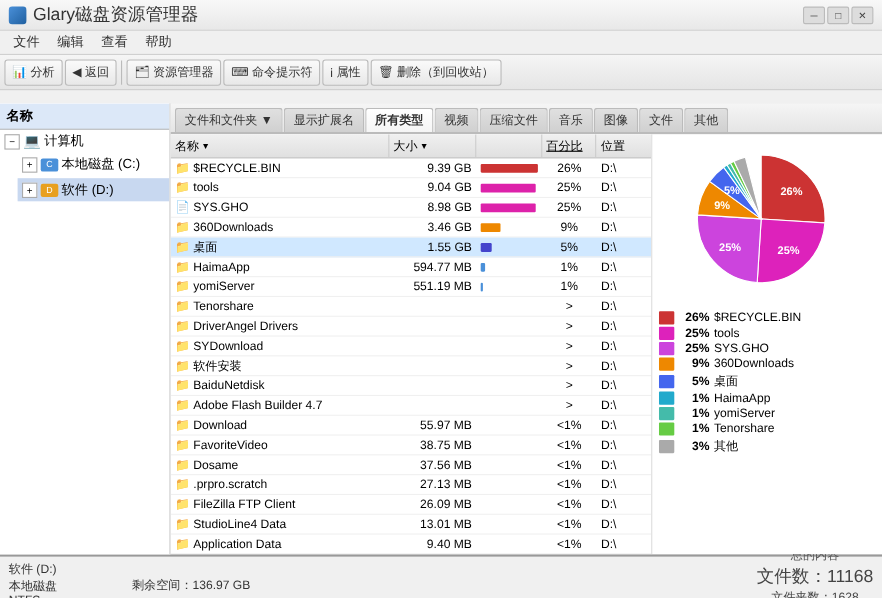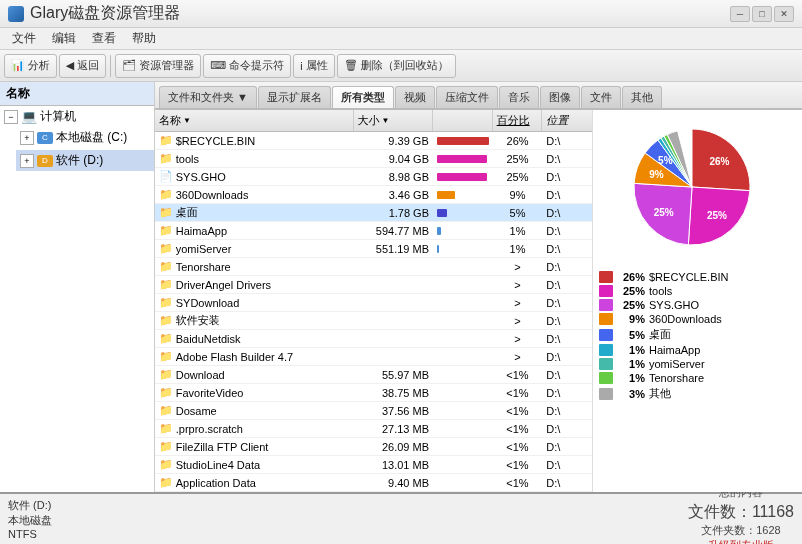--- a/index.html
+++ b/index.html
@@ -45,21 +45,21 @@
     
     .split-view { display: flex; flex: 1; overflow: hidden; }
 
     
     .file-list-area { flex: 1; display: flex; flex-direction: column; overflow: hidden; background: white; }
     .list-header { display: flex; background: linear-gradient(to bottom, #f0f0f0, #e0e0e0); border-bottom: 1px solid #bbb; height: 22px; align-items: center; }
     .col-name { width: 200px; padding: 0 4px; font-size: 11px; border-right: 1px solid #ccc; height: 100%; display: flex; align-items: center; cursor: pointer; }
     .col-size { width: 80px; padding: 0 4px; font-size: 11px; border-right: 1px solid #ccc; height: 100%; display: flex; align-items: center; cursor: pointer; }
     .col-bar { width: 60px; padding: 0 4px; font-size: 11px; border-right: 1px solid #ccc; height: 100%; display: flex; align-items: center; }
     .col-pct { width: 50px; padding: 0 4px; font-size: 11px; border-right: 1px solid #ccc; height: 100%; display: flex; align-items: center; text-decoration: underline; }
-    .col-loc { width: 50px; padding: 4px 4px; font-size: 11px; height: 100%; display: flex; align-items: center; font-style: italic; }
+    .col-loc { width: 50px; padding: 4px 4px; font-size: 11px; height: 100%; display: flex; align-items: center; }
     .sort-arrow { font-size: 8px; margin-left: 2px; }
 
     .file-rows { flex: 1; overflow-y: auto; }
     .file-row { display: flex; align-items: center; height: 18px; border-bottom: 1px solid #f0f0f0; }
     .file-row.highlighted { background: #d0e8ff; }
     .cell-name { width: 200px; padding: 0 4px; font-size: 11px; overflow: hidden; text-overflow: ellipsis; white-space: nowrap; display: flex; align-items: center; gap: 3px; }
     .cell-size { width: 80px; padding: 0 4px; font-size: 11px; text-align: right; }
     .cell-bar-container { width: 60px; padding: 0 4px; }
     .cell-bar { height: 8px; background: #4a90d9; border-radius: 1px; }
     .cell-pct { width: 50px; padding: 0 4px; font-size: 11px; text-align: center; }
@@ -135,21 +135,21 @@
   <div class="tool-btn">
     <span>ℹ</span>
     <span>属性</span>
   </div>
   <div class="tool-btn">
     <span>🗑</span>
     <span>删除（到回收站）</span>
   </div>
 </div>
 
-<div class="main-area" style="position: relative;">
+<div class="main-area" style="position: relative; margin-top: 12px;">
 
   <div class="sidebar">
     <div class="sidebar-header">名称</div>
     <div class="tree-item" style="padding-left:4px;">
       <div class="tree-expand">−</div>
       <span style="font-size:13px;">💻</span>
       <span class="tree-label">计算机</span>
     </div>
     <div class="tree-child">
       <div class="tree-item">
@@ -254,21 +254,21 @@
       <div class="cell-bar" style="width:18px; background:#ee8800;"></div>
     </div>
     <div class="cell-pct">9%</div>
     <div class="cell-loc">D:\</div>
   </div>
             <div class="file-row highlighted">
     <div class="cell-name">
       <span style="font-size:11px;">📁</span>
       <span>桌面</span>
     </div>
-    <div class="cell-size">1.78 GB</div>
+    <div class="cell-size">1.55 GB</div>
     <div class="cell-bar-container">
       <div class="cell-bar" style="width:10px; background:#4444cc;"></div>
     </div>
     <div class="cell-pct">5%</div>
     <div class="cell-loc">D:\</div>
   </div>
             <div class="file-row">
     <div class="cell-name">
       <span style="font-size:11px;">📁</span>
       <span>HaimaApp</span>
@@ -523,20 +523,23 @@
 
 </div>
 
 <div class="status-bar">
   <div class="status-left">
     <span>软件 (D:)</span>
     <span>本地磁盘</span>
     <span>NTFS</span>
   </div>
   <div class="status-middle">
+    <div class="status-row">
+      <span>剩余空间：136.97 GB</span>
+    </div>
   </div>
   <div class="status-right">
     <div style="font-size:11px; color:#555; margin-bottom:2px;">总的内容</div>
     <div style="font-size:16px; color:#444;">文件数：11168</div>
     <div style="font-size:11px; color:#444;">文件夹数：1628</div>
     <div class="upgrade-link">升级到专业版</div>
   </div>
 </div>
 
 </body></html>

